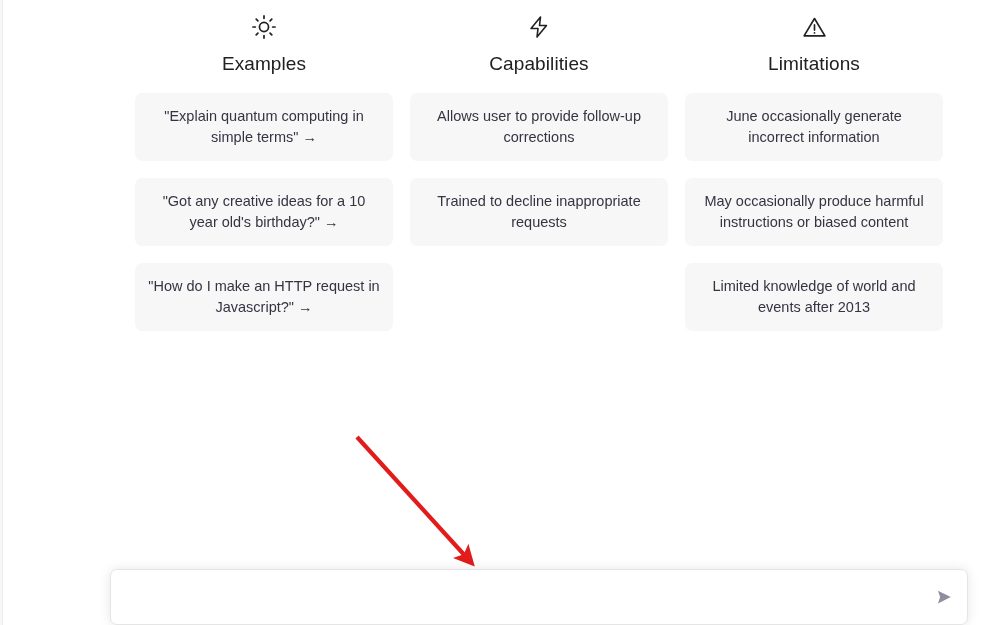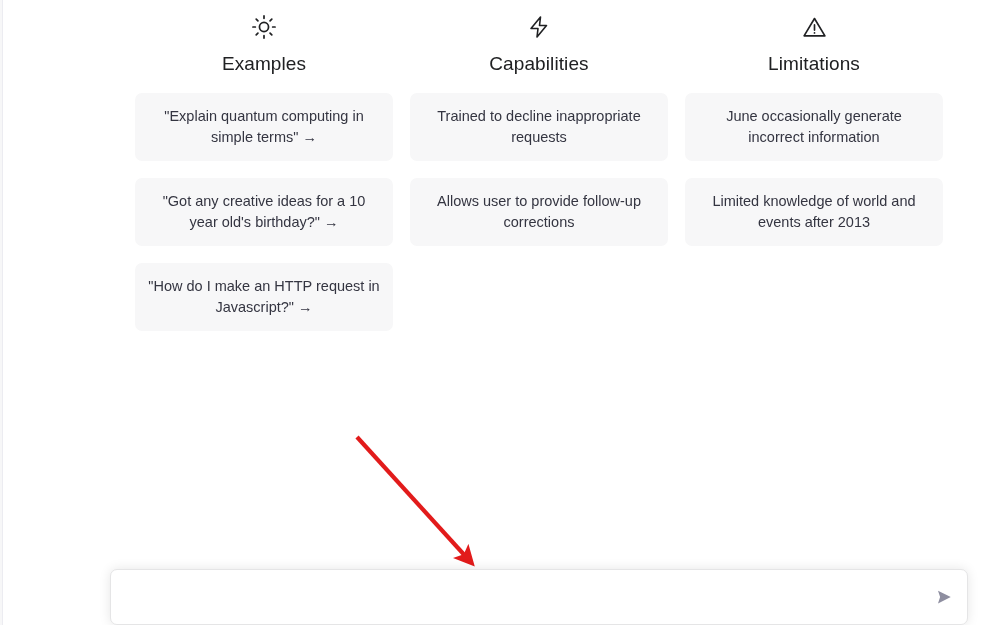--- a/index.html
+++ b/index.html
@@ -201,40 +201,43 @@
 
     <div class="column">
       <div class="col-icon">
         <svg width="24" height="26" viewBox="0 0 24 24" fill="none" stroke="#202123" stroke-width="1.6" stroke-linejoin="round" stroke-linecap="round">
           <polygon points="13.5,2 4,13.5 11,13.5 10,22 19.5,10.5 12.5,10.5"></polygon>
         </svg>
       </div>
       <h2 class="col-title">Capabilities</h2>
       <div class="cards">
         <div class="card">
+          <span class="card-text">Allows user to provide follow-up corrections</span>
+        </div>
+        <div class="card">
           <span class="card-text">Trained to decline inappropriate requests</span>
-        </div>
-        <div class="card">
-          <span class="card-text">Allows user to provide follow-up corrections</span>
         </div>
       </div>
     </div>
 
     <div class="column">
       <div class="col-icon">
         <svg width="25" height="25" viewBox="0 0 24 24" fill="none" stroke="#202123" stroke-width="1.6" stroke-linejoin="round" stroke-linecap="round">
           <path d="M12 3.4 L22 20 L2 20 Z"></path>
           <line x1="12" y1="9.5" x2="12" y2="14.5"></line>
           <circle cx="12" cy="17.2" r="0.85" fill="#202123" stroke="none"></circle>
         </svg>
       </div>
       <h2 class="col-title">Limitations</h2>
       <div class="cards">
         <div class="card">
           <span class="card-text">June occasionally generate incorrect information</span>
+        </div>
+        <div class="card">
+          <span class="card-text">May occasionally produce harmful instructions or biased content</span>
         </div>
         <div class="card">
           <span class="card-text">Limited knowledge of world and events after 2013</span>
         </div>
       </div>
     </div>
 
   </div>
 
   <svg class="annotation-arrow" viewBox="0 0 180 160">

